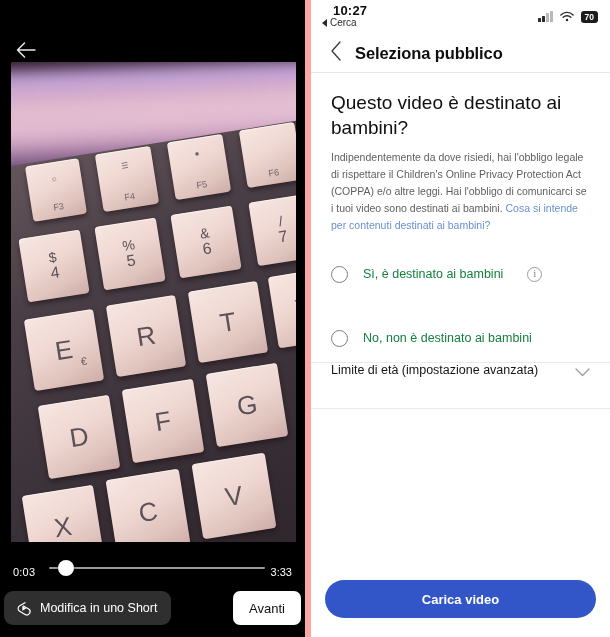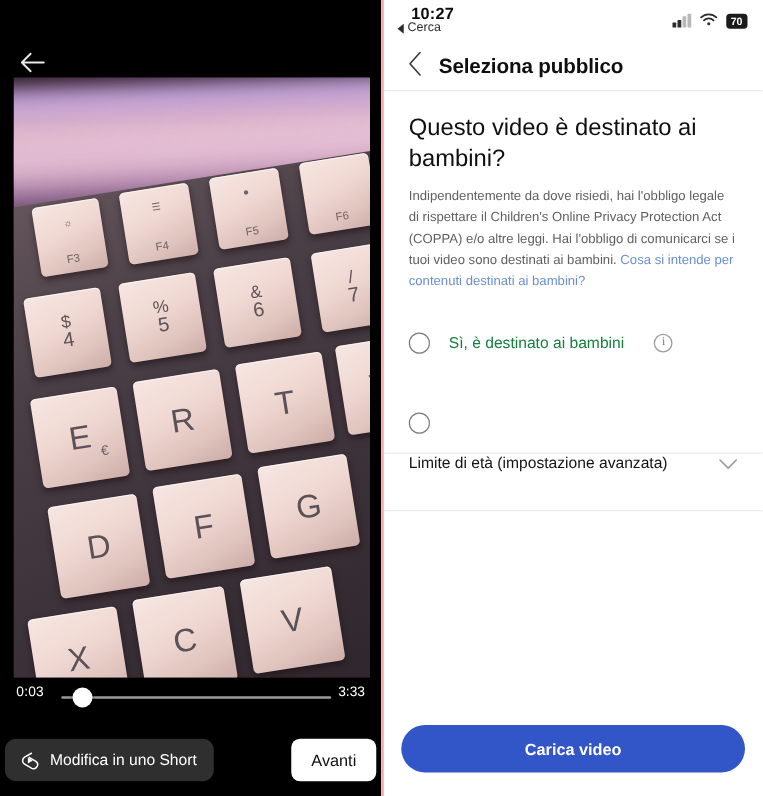--- a/index.html
+++ b/index.html
@@ -79,21 +79,21 @@
   }
   .key .sub {
     position: absolute; left: 6px; bottom: 4px;
     font-size: 9px; color: #6d626a;
   }
   .key .tiny { font-size: 8px; color: #6d626a; }
 
   .scrub-row {
     position: absolute; left: 0; top: 548px;
     width: 305px; height: 30px;
-    display: flex; align-items: flex-start;
+    display: flex; align-items: flex-end;
   }
   .t-cur {
     color: #ffffff; font-size: 11px; margin-left: 13px;
     letter-spacing: .2px; width: 28px;
   }
   .track-wrap {
     position: relative; flex: 1; height: 20px;
     margin: 0 6px 0 8px; display: flex; align-items: center;
   }
   .track { position: absolute; left: 0; right: 0; height: 2px; background: #9a9a9a; border-radius: 2px; }
@@ -124,21 +124,21 @@
     display: flex; align-items: center; justify-content: center;
     padding: 0 16px; font-size: 13px; font-weight: 500;
   }
 
   
   .right-panel {
     position: relative;
     width: 305px; height: 637px;
     background: #ffffff;
     flex: 0 0 305px;
-    border-left: 2px solid #fca5a5;
+    border-left: 6px solid #fca5a5;
   }
   .status-bar {
     position: relative; height: 34px; width: 100%;
   }
   .sb-time {
     position: absolute; left: 22px; top: 3px;
     font-size: 13px; font-weight: bold; color: #0c0c0c;
     letter-spacing: .2px;
   }
   .sb-back {
@@ -369,20 +369,21 @@
       </div>
 
       <div class="opt-row">
         <span class="radio"></span>
         <span class="opt-label">Sì, è destinato ai bambini</span>
         <span class="info-icon">i</span>
       </div>
 
       <div class="opt-row">
         <span class="radio"></span>
+        <span class="opt-label">No, non è destinato ai bambini</span>
       </div>
 
       <div class="divider"></div>
 
       <div class="age-row">
         <span class="age-label">Limite di età (impostazione avanzata)</span>
         <span class="chev-down">
           <svg width="15" height="9" viewBox="0 0 15 9">
             <path d="M1 1 L7.5 7.5 L14 1" fill="none" stroke="#9a9a9a" stroke-width="1.3" stroke-linecap="round" stroke-linejoin="round"></path>
           </svg>

